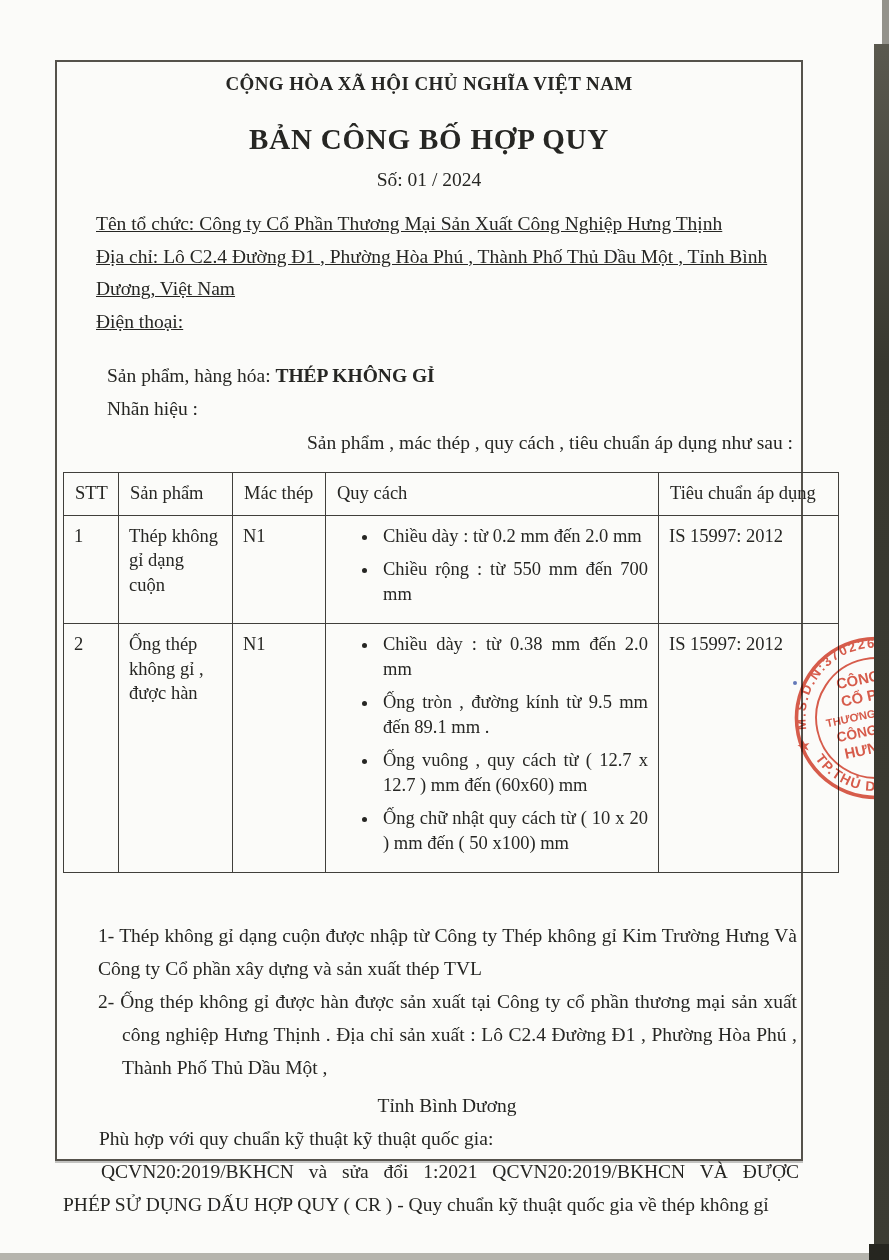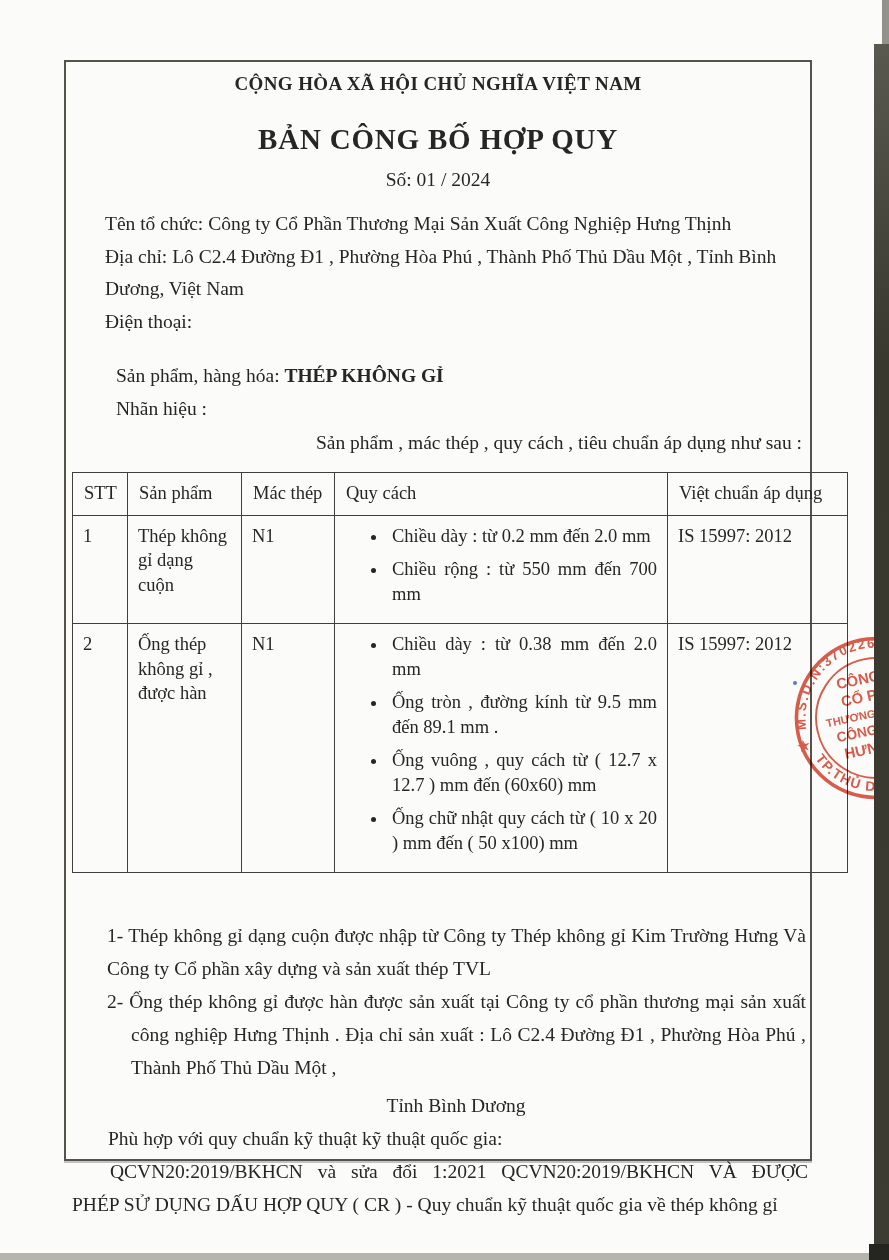--- a/index.html
+++ b/index.html
@@ -4,32 +4,32 @@
 <style>
   html,body { margin:0; padding:0; background:#e9e9e6; }
   .page {
     position:relative; width:889px; height:1260px; margin:0 auto;
     background:#fbfbf9; overflow:hidden;
     font-family:"Liberation Serif","DejaVu Serif",serif;
     color:#262623;
   }
   
   .bb {
-    position:absolute; left:64px; top:60px; width:748px; height:1101px;
+    position:absolute; left:55px; top:60px; width:748px; height:1101px;
     border:2px solid #55524c; box-sizing:border-box;
     box-shadow:0 2px 0 rgba(90,90,85,.35);
   }
   .center { text-align:center; }
   .nat1 { margin-top:11px; font-size:19px; font-weight:bold; letter-spacing:.4px; }
   .nat2 { margin-top:5px; font-size:18.5px; font-weight:bold; }
   .nat2 span { display:inline-block; border-bottom:2.5px solid #2f2d29; padding:0 17px 3px 17px; }
   .title { margin-top:28px; font-size:29px; font-weight:bold; letter-spacing:.8px; }
   .docnum { margin-top:13px; font-size:19.5px; }
   .para { font-size:19.5px; line-height:32.5px; }
-  .org-block { margin:17px 7px 0 39px; }
+  .org-block { margin:17px 7px 0 39px;text-decoration:underline; }
   .prod-line { margin:22px 8px 0 50px; }
   .prod-line b { font-weight:bold; }
   .brand-line { margin:0 8px 0 50px; }
   .intro-line { margin:2px 8px 0 50px;text-align:right; }
 
   table.spec {
     border-collapse:collapse; table-layout:fixed;
     margin:12px 0 0 6px; width:775px;
     font-size:18.5px;
   }
@@ -109,21 +109,21 @@
           <col style="width:93px">
         <col style="width:333px">
           <col style="width:180px">
       </colgroup>
       <thead>
         <tr>
           <th class="c-stt">STT</th>
           <th>Sản phẩm</th>
           <th>Mác thép</th>
           <th>Quy cách</th>
-          <th>Việt chuẩn áp dụng</th>
+          <th>Tiêu chuẩn áp dụng</th>
         </tr>
       </thead>
       <tbody>
         <tr class="r1">
           <td class="c-stt">1</td>
           <td class="c-sp">Thép không gỉ dạng cuộn</td>
           <td class="c-mt">N1</td>
           <td class="c-qc">
             <ul>
               <li>Chiều dày : từ 0.2 mm đến 2.0 mm</li>

